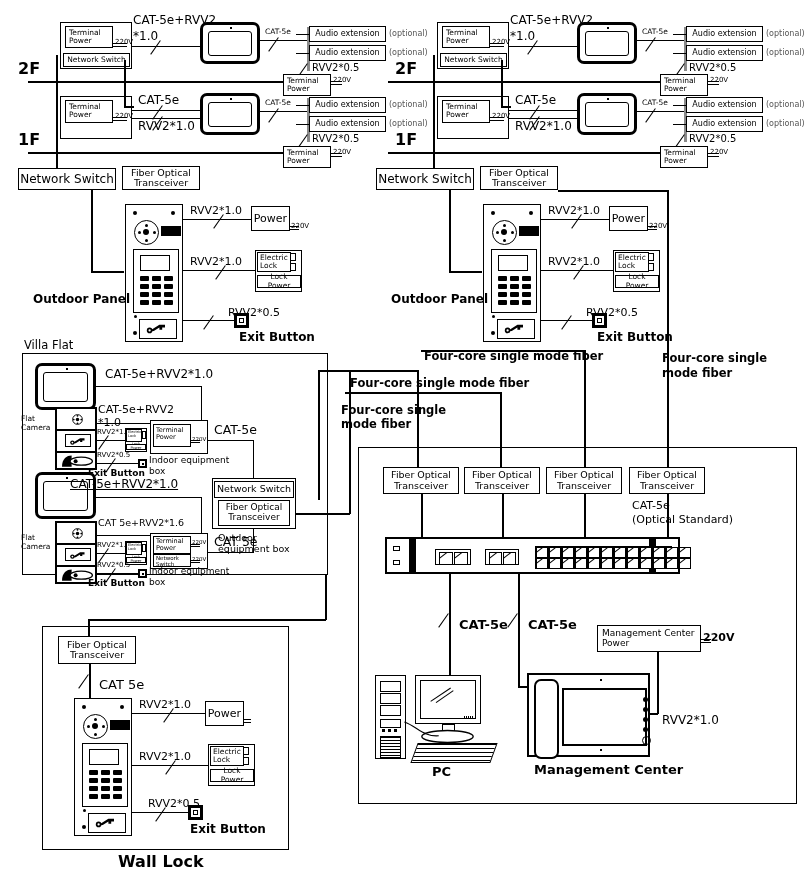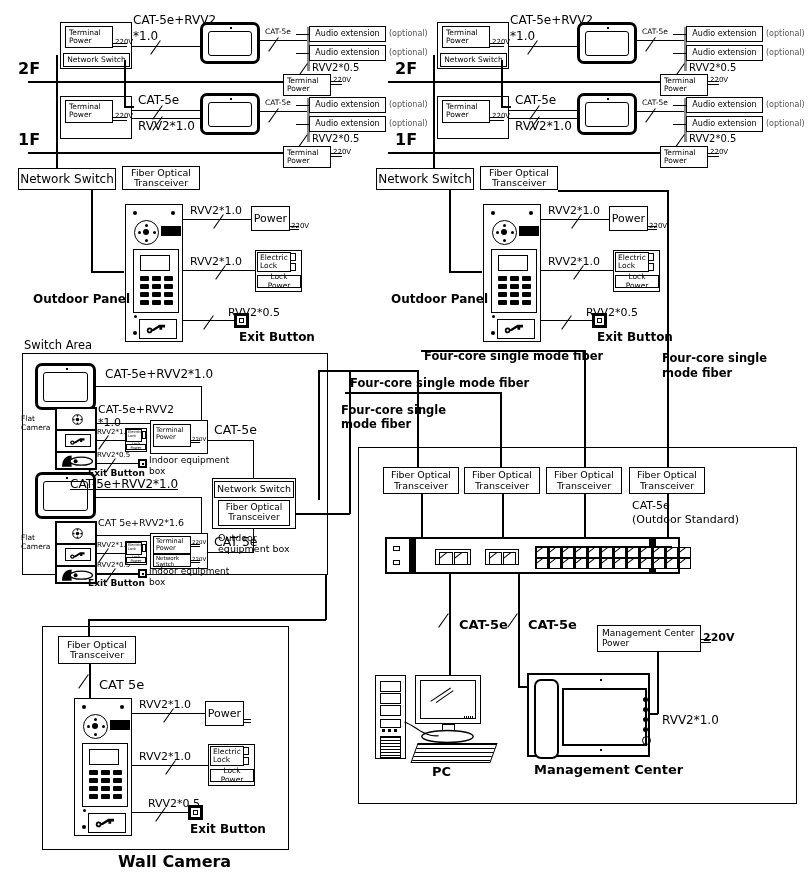--- a/index.html
+++ b/index.html
@@ -468,21 +468,21 @@
   <div class="box" style="left:629px;top:467px;width:76px;height:27px;font-size:9.5px;">
     <span style="white-space:pre-line;">Fiber Optical
 Transceiver</span>
   </div>
 
   <div class="vline2" style="left:421px;top:494px;height:47px;"></div>
   <div class="vline2" style="left:502px;top:494px;height:47px;"></div>
   <div class="vline2" style="left:584px;top:494px;height:47px;"></div>
   <div class="vline2" style="left:667px;top:494px;height:47px;"></div>
   <span class="lbl" style="left:632px;top:500px;font-size:11px;">CAT-5e</span>
-  <span class="lbl" style="left:632px;top:514px;font-size:11px;">(Outdoor Standard)</span>
+  <span class="lbl" style="left:632px;top:514px;font-size:11px;">(Optical Standard)</span>
 
   <div class="rack" style="left:385px;top:537px;width:295px;height:37px;">
     <div class="blk" style="left:22px;top:0;width:7px;height:100%;"></div>
     <div class="blk" style="right:22px;top:0;width:7px;height:100%;"></div>
     <div class="boxl" style="left:6px;top:7px;width:7px;height:5px;"></div>
     <div class="boxl" style="left:6px;bottom:7px;width:7px;height:5px;"></div>
     <div class="boxl" style="right:6px;top:7px;width:7px;height:5px;"></div>
     <div class="boxl" style="right:6px;bottom:7px;width:7px;height:5px;"></div>
 
     <div class="boxl" style="left:48px;top:10px;width:36px;height:16px;">
@@ -582,21 +582,21 @@
     <span style="white-space:pre-line;">Management Center
 Power</span>
   </div>
   <div class="hline" style="left:701px;top:639px;width:10px;"></div>
   <div class="hline" style="left:701px;top:642px;width:10px;"></div>
   <span class="lbl" style="left:703px;top:632px;font-size:11px;font-weight:bold;">220V</span>
   <div class="vline2" style="left:657px;top:652px;height:62px;"></div>
   <div class="hline2" style="left:648px;top:713px;width:10px;"></div>
   <span class="lbl" style="left:662px;top:714px;font-size:12px;">RVV2*1.0</span>
 
-  <span class="lbl" style="left:24px;top:339px;font-size:11.5px;">Switch Area</span>
+  <span class="lbl" style="left:24px;top:339px;font-size:11.5px;">Villa Flat</span>
   <div class="frame" style="left:22px;top:353px;width:306px;height:222px;"></div>
 
   <div class="monitor" style="left:35px;top:363px;width:61px;height:47px;"></div>
   <span class="lbl" style="left:105px;top:368px;font-size:12px;">CAT-5e+RVV2*1.0</span>
   <div class="hline" style="left:96px;top:386px;width:106px;"></div>
   <div class="vline" style="left:201px;top:386px;height:37px;"></div>
 
   <span class="lbl" style="left:21px;top:414px;font-size:7.5px;white-space:pre-line;line-height:1.2;">Flat
 Camera</span>
   <div class="fcam" style="left:55px;top:407px;width:42px;height:63px;">
@@ -823,15 +823,15 @@
   <div class="box" style="left:210px;top:769px;width:44px;height:13px;font-size:7.5px;">
     <span>Lock Power</span>
   </div>
 
   <div class="hline" style="left:132px;top:812px;width:57px;"></div>
   <div class="tick" style="left:160px;top:806px;"></div>
   <span class="lbl" style="left:148px;top:798px;font-size:11px;">RVV2*0.5</span>
   <div class="exitbtn" style="left:188px;top:805px;width:15px;height:15px;"></div>
   <span class="lbl" style="left:190px;top:823px;font-size:12px;font-weight:bold;">Exit Button</span>
 
-  <span class="lbl" style="left:118px;top:853px;font-size:16px;font-weight:bold;">Wall Camera</span>
+  <span class="lbl" style="left:118px;top:853px;font-size:16px;font-weight:bold;">Wall Lock</span>
 
 </div>
 
 </body></html>

